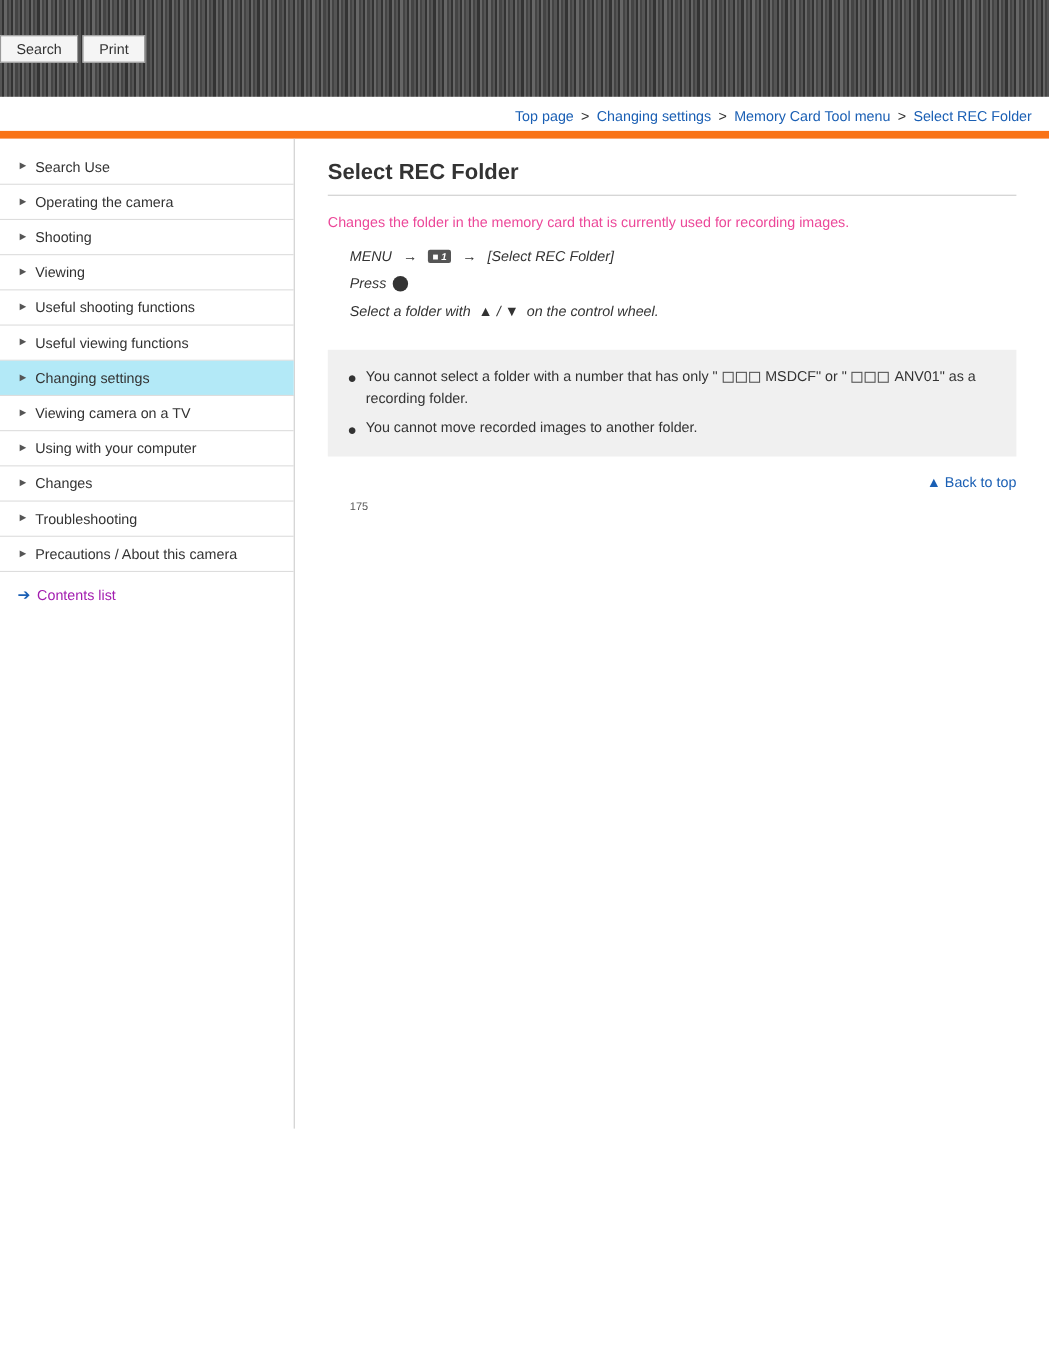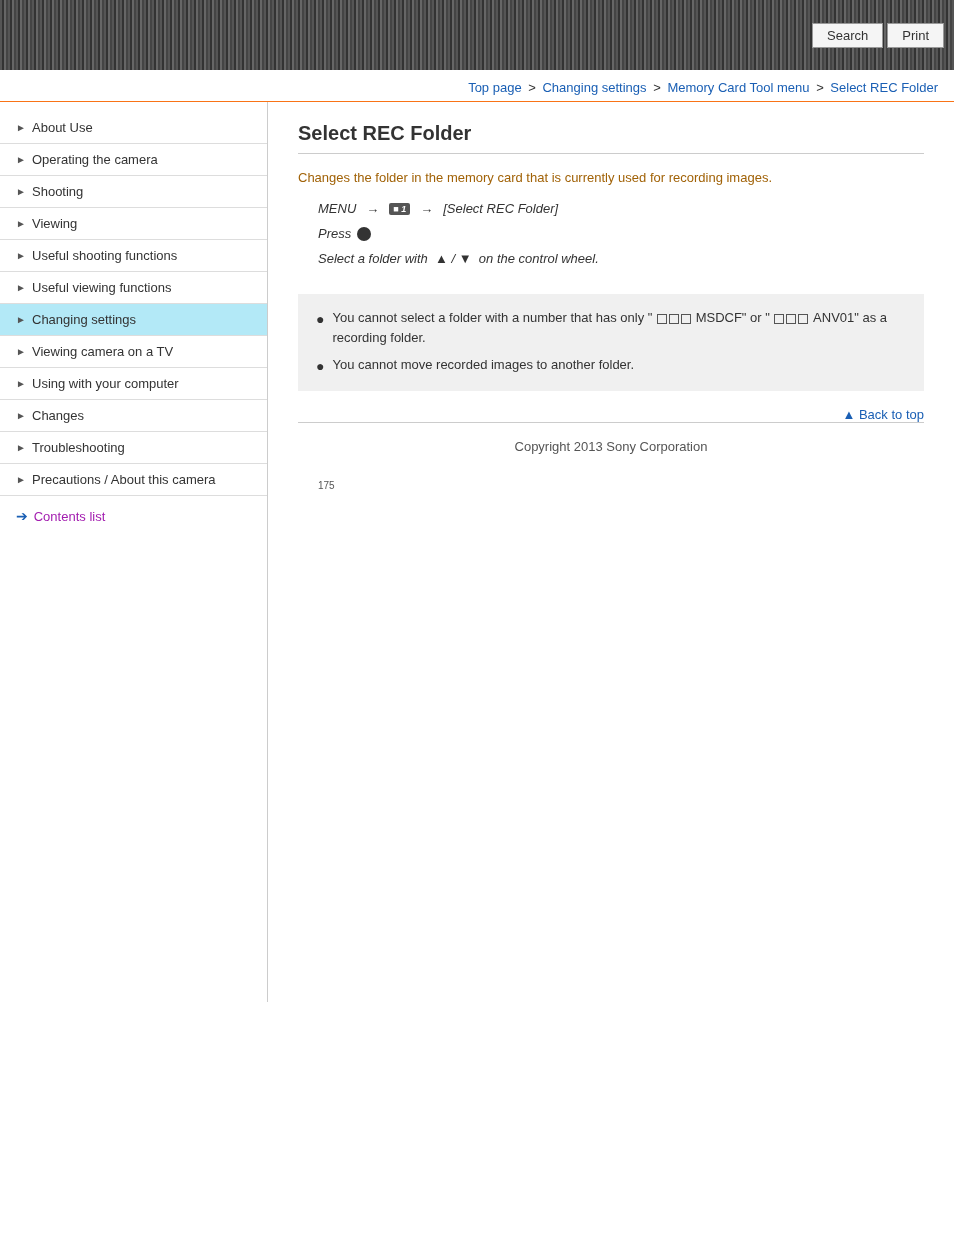--- a/index.html
+++ b/index.html
@@ -14,24 +14,23 @@
 
     
     .header {
       background: repeating-linear-gradient(
         90deg,
         #555 0px, #555 2px,
         #333 2px, #333 4px,
         #666 4px, #666 6px,
         #444 6px, #444 8px
       );
-      height: 70px;
+      height: 88px;
       display: flex;
       align-items: center;
-      justify-content: flex-end;
       padding-right: 10px;
       position: relative;
     }
     .header-buttons {
       display: flex;
       gap: 4px;
     }
     .header-btn {
       background: #f5f5f5;
       border: 1px solid #999;
@@ -40,21 +39,21 @@
       cursor: pointer;
       color: #333;
     }
 
     
     .breadcrumb {
       text-align: right;
       padding: 10px 16px 6px 16px;
       font-size: 13px;
       color: #1a5fb4;
-      border-bottom: 1px solid #f97316;
+      border-bottom: 7px solid #f97316;
       margin-bottom: 0;
     }
     .breadcrumb a {
       color: #1a5fb4;
       text-decoration: none;
     }
     .breadcrumb .sep { color: #333; margin: 0 3px; }
 
     
     .layout {
@@ -115,21 +114,21 @@
       font-size: 20px;
       font-weight: bold;
       color: #333;
       margin-bottom: 16px;
       padding-bottom: 8px;
       border-bottom: 1px solid #ccc;
     }
 
     .description {
       font-size: 13px;
-      color: #a16207;
+      color: #ec4899;
       margin-bottom: 16px;
     }
 
     .instructions {
       margin-left: 20px;
       margin-bottom: 28px;
       font-style: italic;
     }
     .instruction-line {
       margin-bottom: 10px;
@@ -237,21 +236,21 @@
   <a href="#">Memory Card Tool menu</a>
   <span class="sep"> &gt; </span>
   <a href="#">Select REC Folder</a>
 </div>
 
 <div class="layout">
 
   <div class="sidebar">
     <div class="sidebar-item">
       <span class="arrow">►</span>
-      <span>About Use</span>
+      <span>Search Use</span>
     </div>
     <div class="sidebar-item">
       <span class="arrow">►</span>
       <span>Operating the camera</span>
     </div>
     <div class="sidebar-item">
       <span class="arrow">►</span>
       <span>Shooting</span>
     </div>
     <div class="sidebar-item">
@@ -330,21 +329,18 @@
       <div class="note-item">
         <span class="bullet">●</span>
         <span>You cannot move recorded images to another folder.</span>
       </div>
     </div>
 
     <div class="back-to-top">
       <a href="#">▲ Back to top</a>
     </div>
 
-    <div class="footer">
-      <span>Copyright 2013 Sony Corporation</span>
-    </div>
 
     <div class="page-number">175</div>
 
   </div>
 
 </div>
 
 </body></html>

